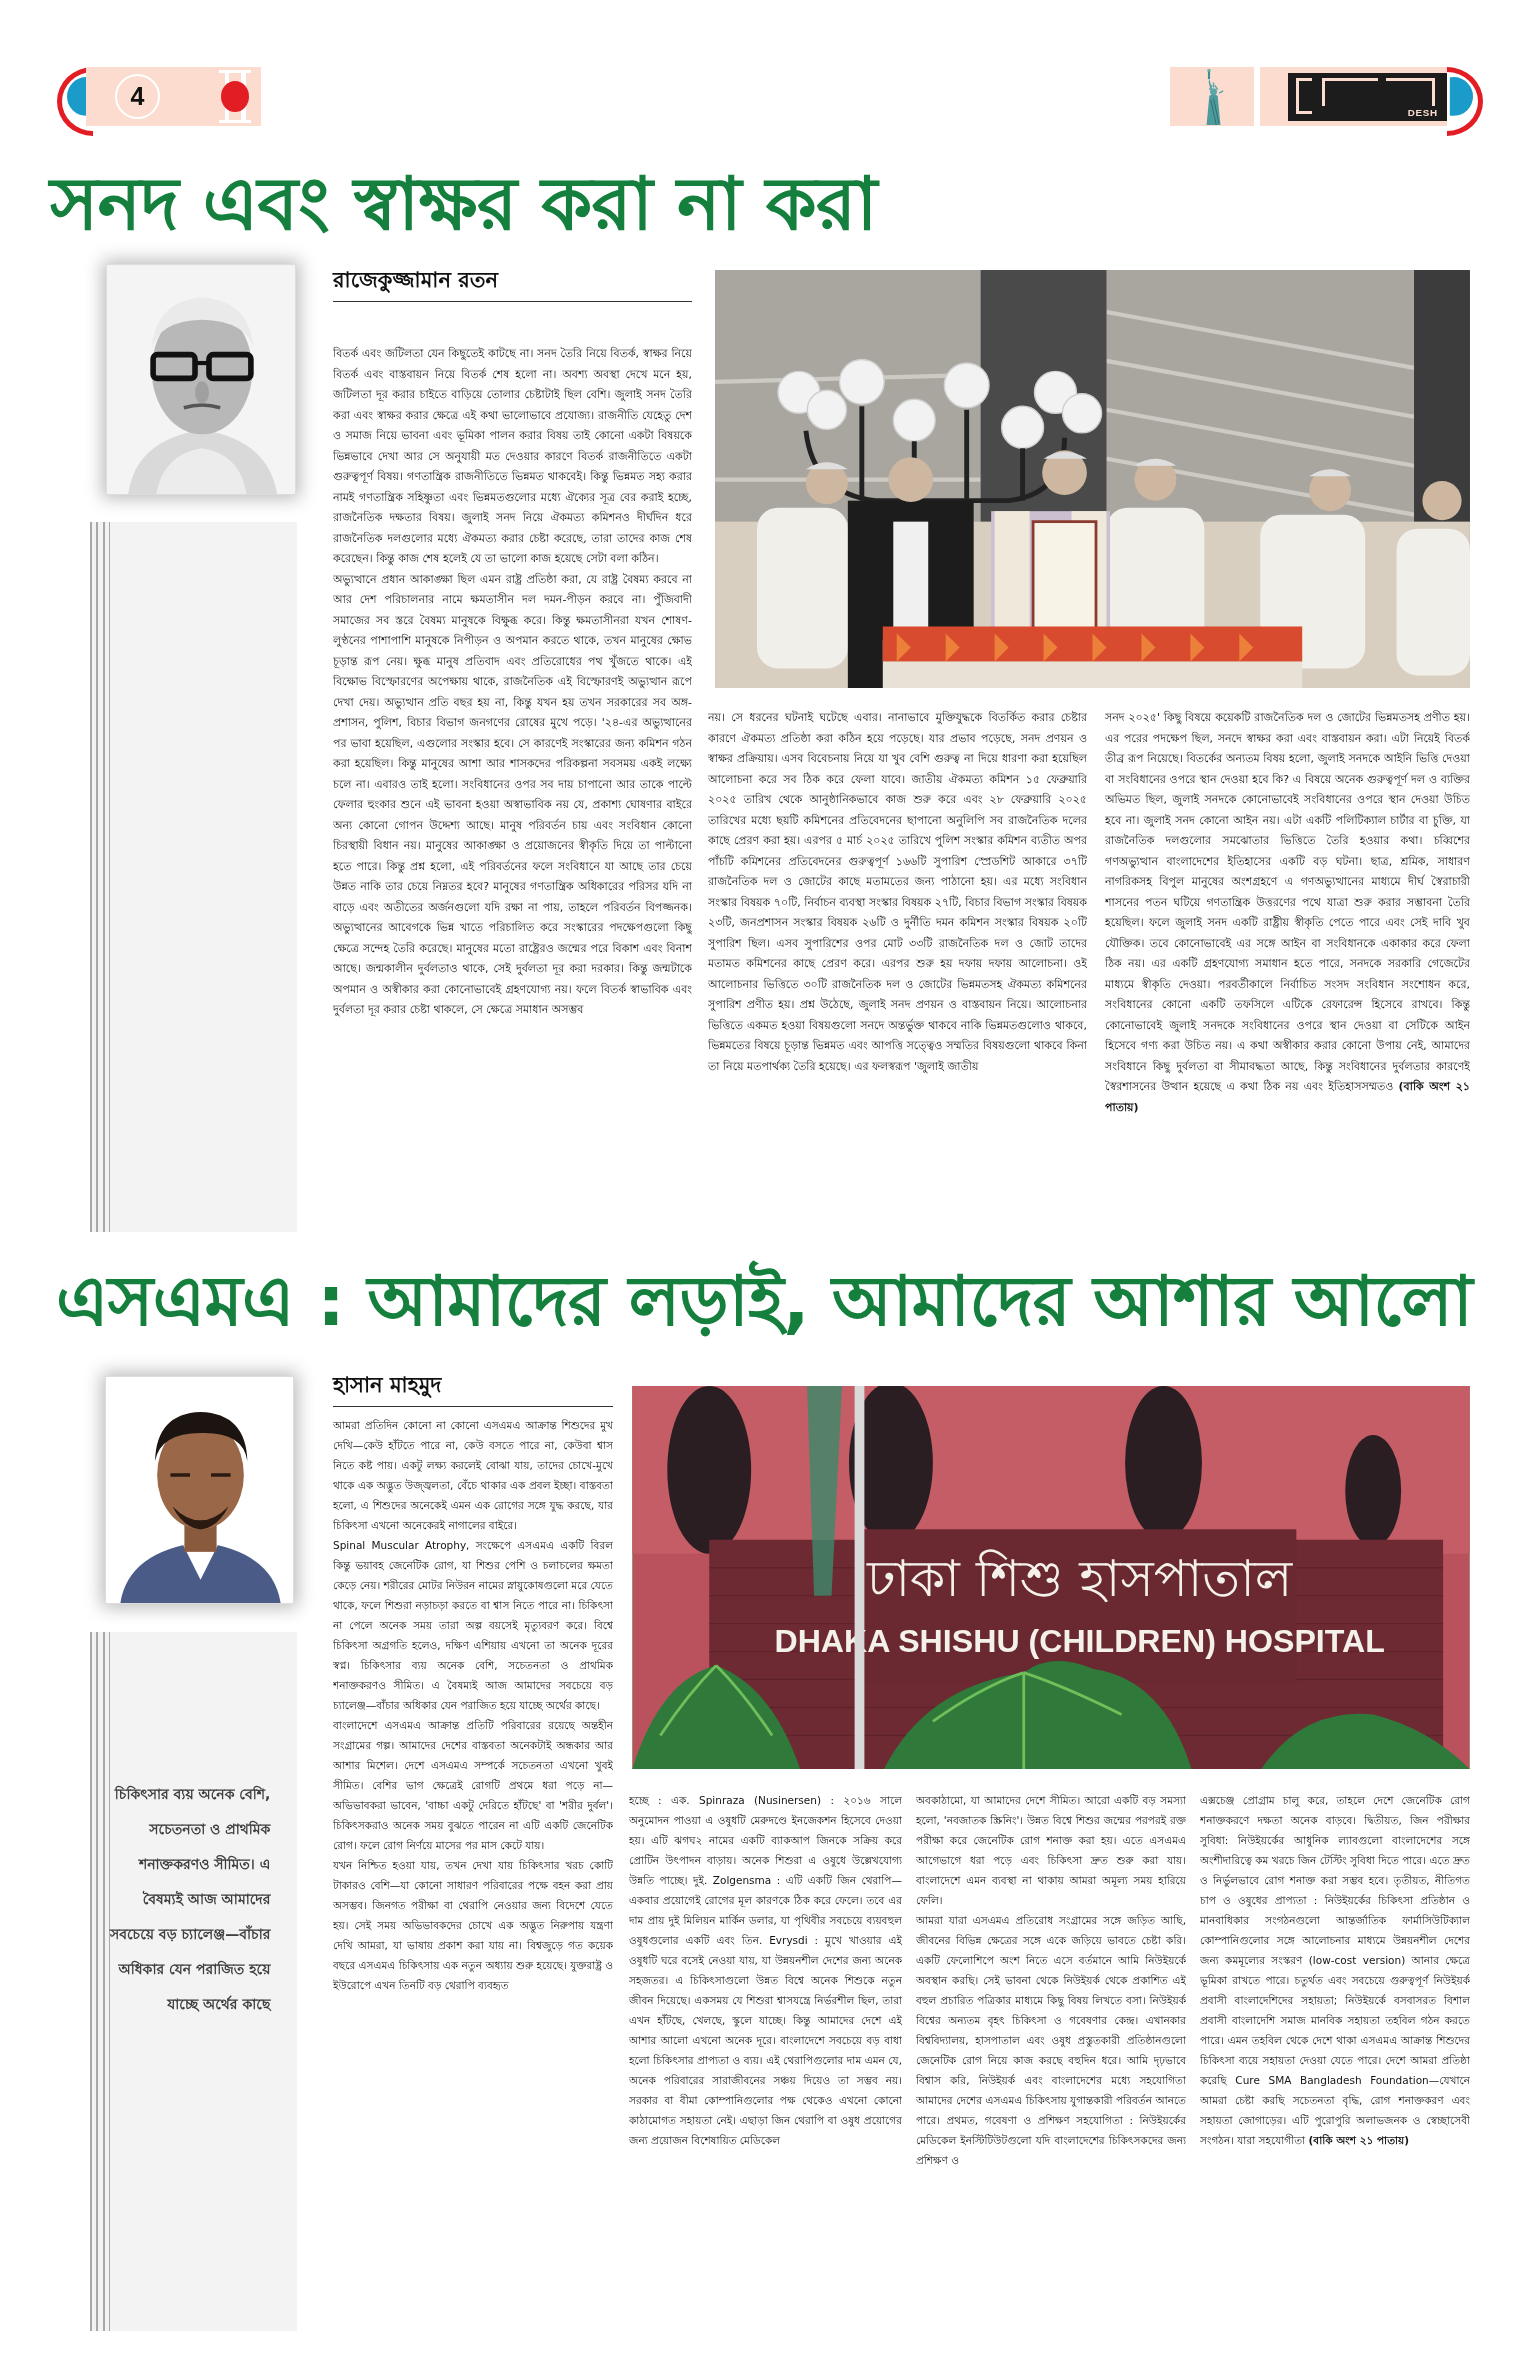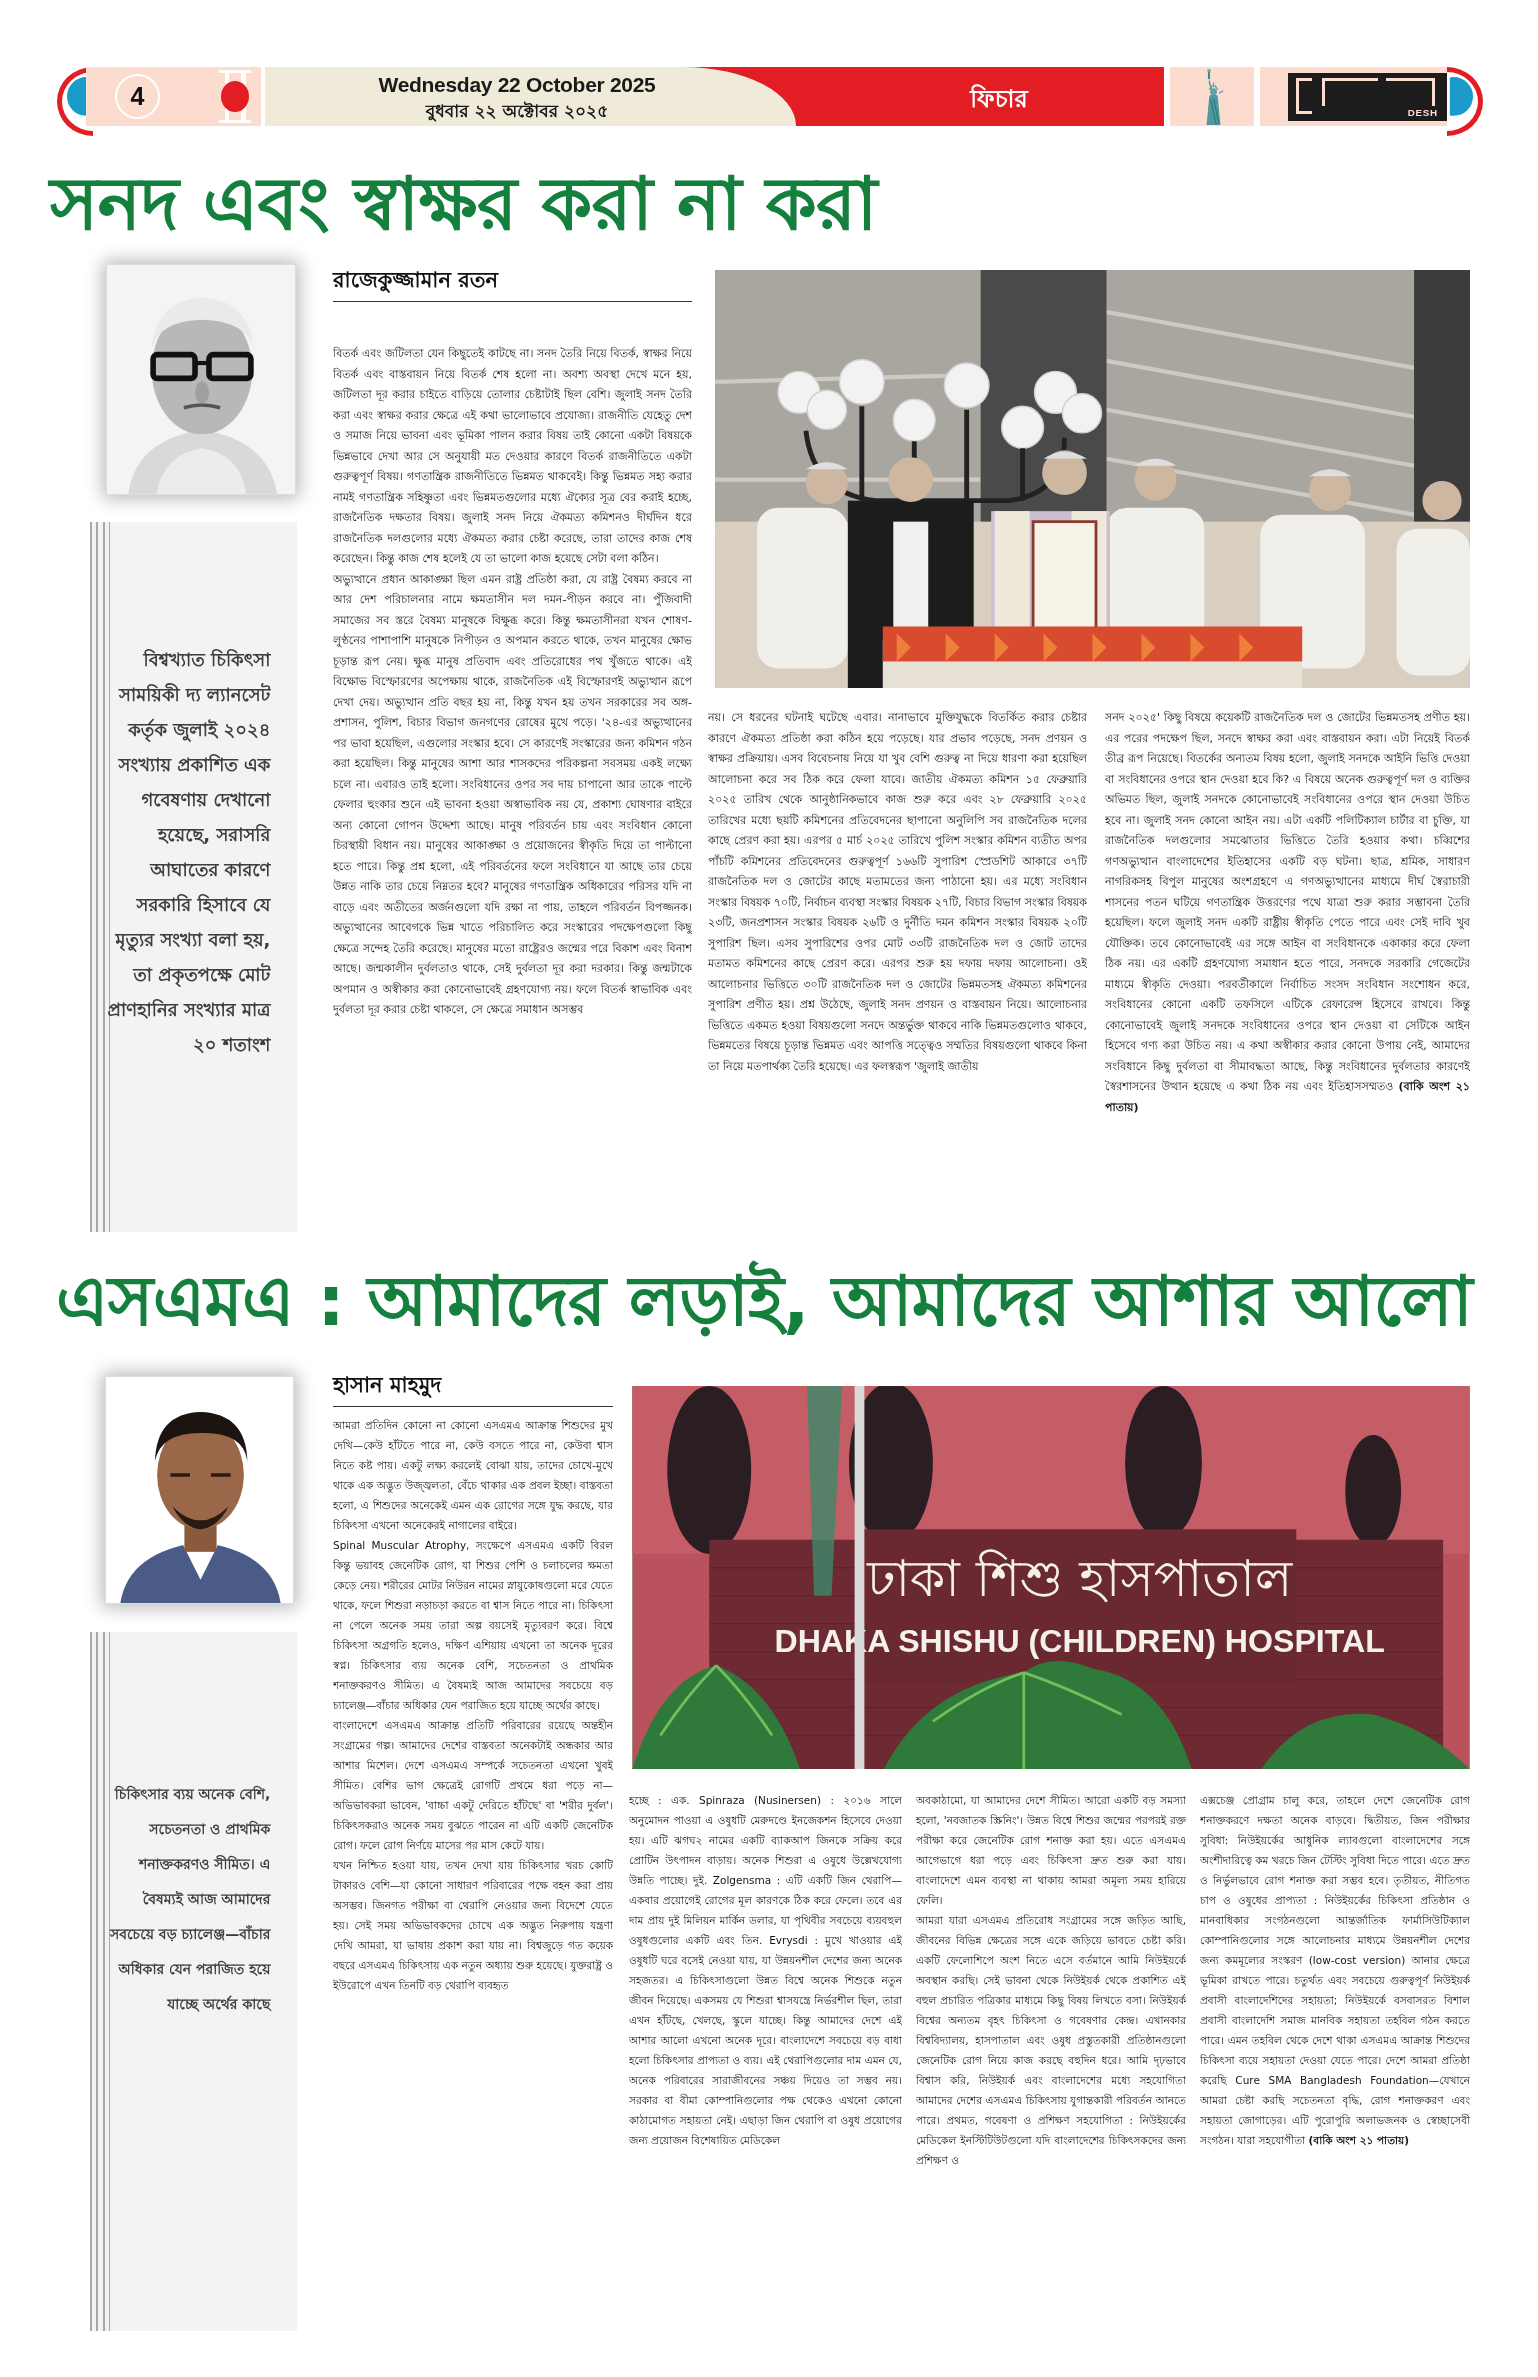--- a/index.html
+++ b/index.html
@@ -106,26 +106,20 @@
   <div class="mh-cap-left"></div>
   <div class="mh-pagebox">
     <div class="mh-pagenum">4</div>
     <div class="mh-flag">
       <div class="pole" style="left:5.6px"></div>
         <div class="pole" style="left:22.4px"></div>
       <div class="bar" style="top:0"></div>
         <div class="bar" style="top:50px"></div>
       <div class="disc"></div>
     </div>
-  </div>
-  <div class="mh-datebox">
-    <div class="cream"></div>
-    <div class="mh-date-en">Wednesday 22 October 2025</div>
-    <div class="mh-date-bn">বুধবার ২২ অক্টোবর ২০২৫</div>
-    <div class="mh-section">ফিচার</div>
   </div>
   <div class="mh-statuebox">
     <svg class="statue" viewBox="0 0 36 82">
       <rect x="10" y="2" width="3" height="14" fill="#3f8c90"></rect>
       <path d="M9 2 h5 v3 h-5z" fill="#6fb3b5"></path>
       <path d="M12 16 L16 30 L14 32 L11 20z" fill="#4e9b9e"></path>
       <circle cx="18" cy="34" r="5" fill="#5aa7a9"></circle>
       <path d="M12 31 l4 -6 M18 28 v-7 M24 31 l-4 -6 M26 36 l6 -3" stroke="#5aa7a9" stroke-width="2"></path>
       <path d="M12 40 Q18 36 24 40 L28 82 L8 82 Z" fill="#4e9b9e"></path>
       <path d="M14 46 L22 82 M18 44 L26 80" stroke="#2f7275" stroke-width="1.5"></path>
@@ -154,21 +148,20 @@
     <rect x="66" y="128" width="60" height="34" rx="6" fill="none" stroke="#111" stroke-width="8"></rect>
     <rect x="146" y="128" width="60" height="34" rx="6" fill="none" stroke="#111" stroke-width="8"></rect>
     <path d="M126 140 h20" stroke="#111" stroke-width="6"></path>
     <path d="M110 204 Q136 196 162 204" stroke="#555" stroke-width="5" fill="none"></path>
     <ellipse cx="136" cy="182" rx="10" ry="16" fill="#a0a0a0"></ellipse>
   </svg>
 </div>
 
 <div class="pull pq1">
   <div class="rules"></div>
-  <div class="ptext">বিশ্বখ্যাত চিকিৎসা সাময়িকী দ্য ল্যানসেট কর্তৃক জুলাই ২০২৪ সংখ্যায় প্রকাশিত এক গবেষণায় দেখানো হয়েছে, সরাসরি আঘাতের কারণে সরকারি হিসাবে যে মৃত্যুর সংখ্যা বলা হয়, তা প্রকৃতপক্ষে মোট প্রাণহানির সংখ্যার মাত্র ২০ শতাংশ</div>
 </div>
 
 <div class="byline by1">রাজেকুজ্জামান রতন</div>
 
 <div class="col a1c1">
   <p>বিতর্ক এবং জটিলতা যেন কিছুতেই কাটছে না। সনদ তৈরি নিয়ে বিতর্ক, স্বাক্ষর নিয়ে বিতর্ক এবং বাস্তবায়ন নিয়ে বিতর্ক শেষ হলো না। অবশ্য অবস্থা দেখে মনে হয়, জটিলতা দূর করার চাইতে বাড়িয়ে তোলার চেষ্টাটাই ছিল বেশি। জুলাই সনদ তৈরি করা এবং স্বাক্ষর করার ক্ষেত্রে এই কথা ভালোভাবে প্রযোজ্য। রাজনীতি যেহেতু দেশ ও সমাজ নিয়ে ভাবনা এবং ভূমিকা পালন করার বিষয় তাই কোনো একটা বিষয়কে ভিন্নভাবে দেখা আর সে অনুযায়ী মত দেওয়ার কারণে বিতর্ক রাজনীতিতে একটা গুরুত্বপূর্ণ বিষয়। গণতান্ত্রিক রাজনীতিতে ভিন্নমত থাকবেই। কিন্তু ভিন্নমত সহ্য করার নামই গণতান্ত্রিক সহিষ্ণুতা এবং ভিন্নমতগুলোর মধ্যে ঐক্যের সূত্র বের করাই হচ্ছে, রাজনৈতিক দক্ষতার বিষয়। জুলাই সনদ নিয়ে ঐকমত্য কমিশনও দীর্ঘদিন ধরে রাজনৈতিক দলগুলোর মধ্যে ঐকমত্য করার চেষ্টা করেছে, তারা তাদের কাজ শেষ করেছেন। কিন্তু কাজ শেষ হলেই যে তা ভালো কাজ হয়েছে সেটা বলা কঠিন।</p>
   <p>অভ্যুত্থানে প্রধান আকাঙ্ক্ষা ছিল এমন রাষ্ট্র প্রতিষ্ঠা করা, যে রাষ্ট্র বৈষম্য করবে না আর দেশ পরিচালনার নামে ক্ষমতাসীন দল দমন-পীড়ন করবে না। পুঁজিবাদী সমাজের সব স্তরে বৈষম্য মানুষকে বিক্ষুব্ধ করে। কিন্তু ক্ষমতাসীনরা যখন শোষণ-লুণ্ঠনের পাশাপাশি মানুষকে নিপীড়ন ও অপমান করতে থাকে, তখন মানুষের ক্ষোভ চূড়ান্ত রূপ নেয়। ক্ষুব্ধ মানুষ প্রতিবাদ এবং প্রতিরোধের পথ খুঁজতে থাকে। এই বিক্ষোভ বিস্ফোরণের অপেক্ষায় থাকে, রাজনৈতিক এই বিস্ফোরণই অভ্যুত্থান রূপে দেখা দেয়। অভ্যুত্থান প্রতি বছর হয় না, কিন্তু যখন হয় তখন সরকারের সব অঙ্গ-প্রশাসন, পুলিশ, বিচার বিভাগ জনগণের রোষের মুখে পড়ে। '২৪-এর অভ্যুত্থানের পর ভাবা হয়েছিল, এগুলোর সংস্কার হবে। সে কারণেই সংস্কারের জন্য কমিশন গঠন করা হয়েছিল। কিন্তু মানুষের আশা আর শাসকদের পরিকল্পনা সবসময় একই লক্ষ্যে চলে না। এবারও তাই হলো। সংবিধানের ওপর সব দায় চাপানো আর তাকে পাল্টে ফেলার হুংকার শুনে এই ভাবনা হওয়া অস্বাভাবিক নয় যে, প্রকাশ্য ঘোষণার বাইরে অন্য কোনো গোপন উদ্দেশ্য আছে। মানুষ পরিবর্তন চায় এবং সংবিধান কোনো চিরস্থায়ী বিধান নয়। মানুষের আকাঙ্ক্ষা ও প্রয়োজনের স্বীকৃতি দিয়ে তা পাল্টানো হতে পারে। কিন্তু প্রশ্ন হলো, এই পরিবর্তনের ফলে সংবিধানে যা আছে তার চেয়ে উন্নত নাকি তার চেয়ে নিম্নতর হবে? মানুষের গণতান্ত্রিক অধিকারের পরিসর যদি না বাড়ে এবং অতীতের অর্জনগুলো যদি রক্ষা না পায়, তাহলে পরিবর্তন বিপজ্জনক। অভ্যুত্থানের আবেগকে ভিন্ন খাতে পরিচালিত করে সংস্কারের পদক্ষেপগুলো কিছু ক্ষেত্রে সন্দেহ তৈরি করেছে। মানুষের মতো রাষ্ট্রেরও জন্মের পরে বিকাশ এবং বিনাশ আছে। জন্মকালীন দুর্বলতাও থাকে, সেই দুর্বলতা দূর করা দরকার। কিন্তু জন্মটাকে অপমান ও অস্বীকার করা কোনোভাবেই গ্রহণযোগ্য নয়। ফলে বিতর্ক স্বাভাবিক এবং দুর্বলতা দূর করার চেষ্টা থাকলে, সে ক্ষেত্রে সমাধান অসম্ভব</p>
 </div>
 
 <div class="photo ph1">

